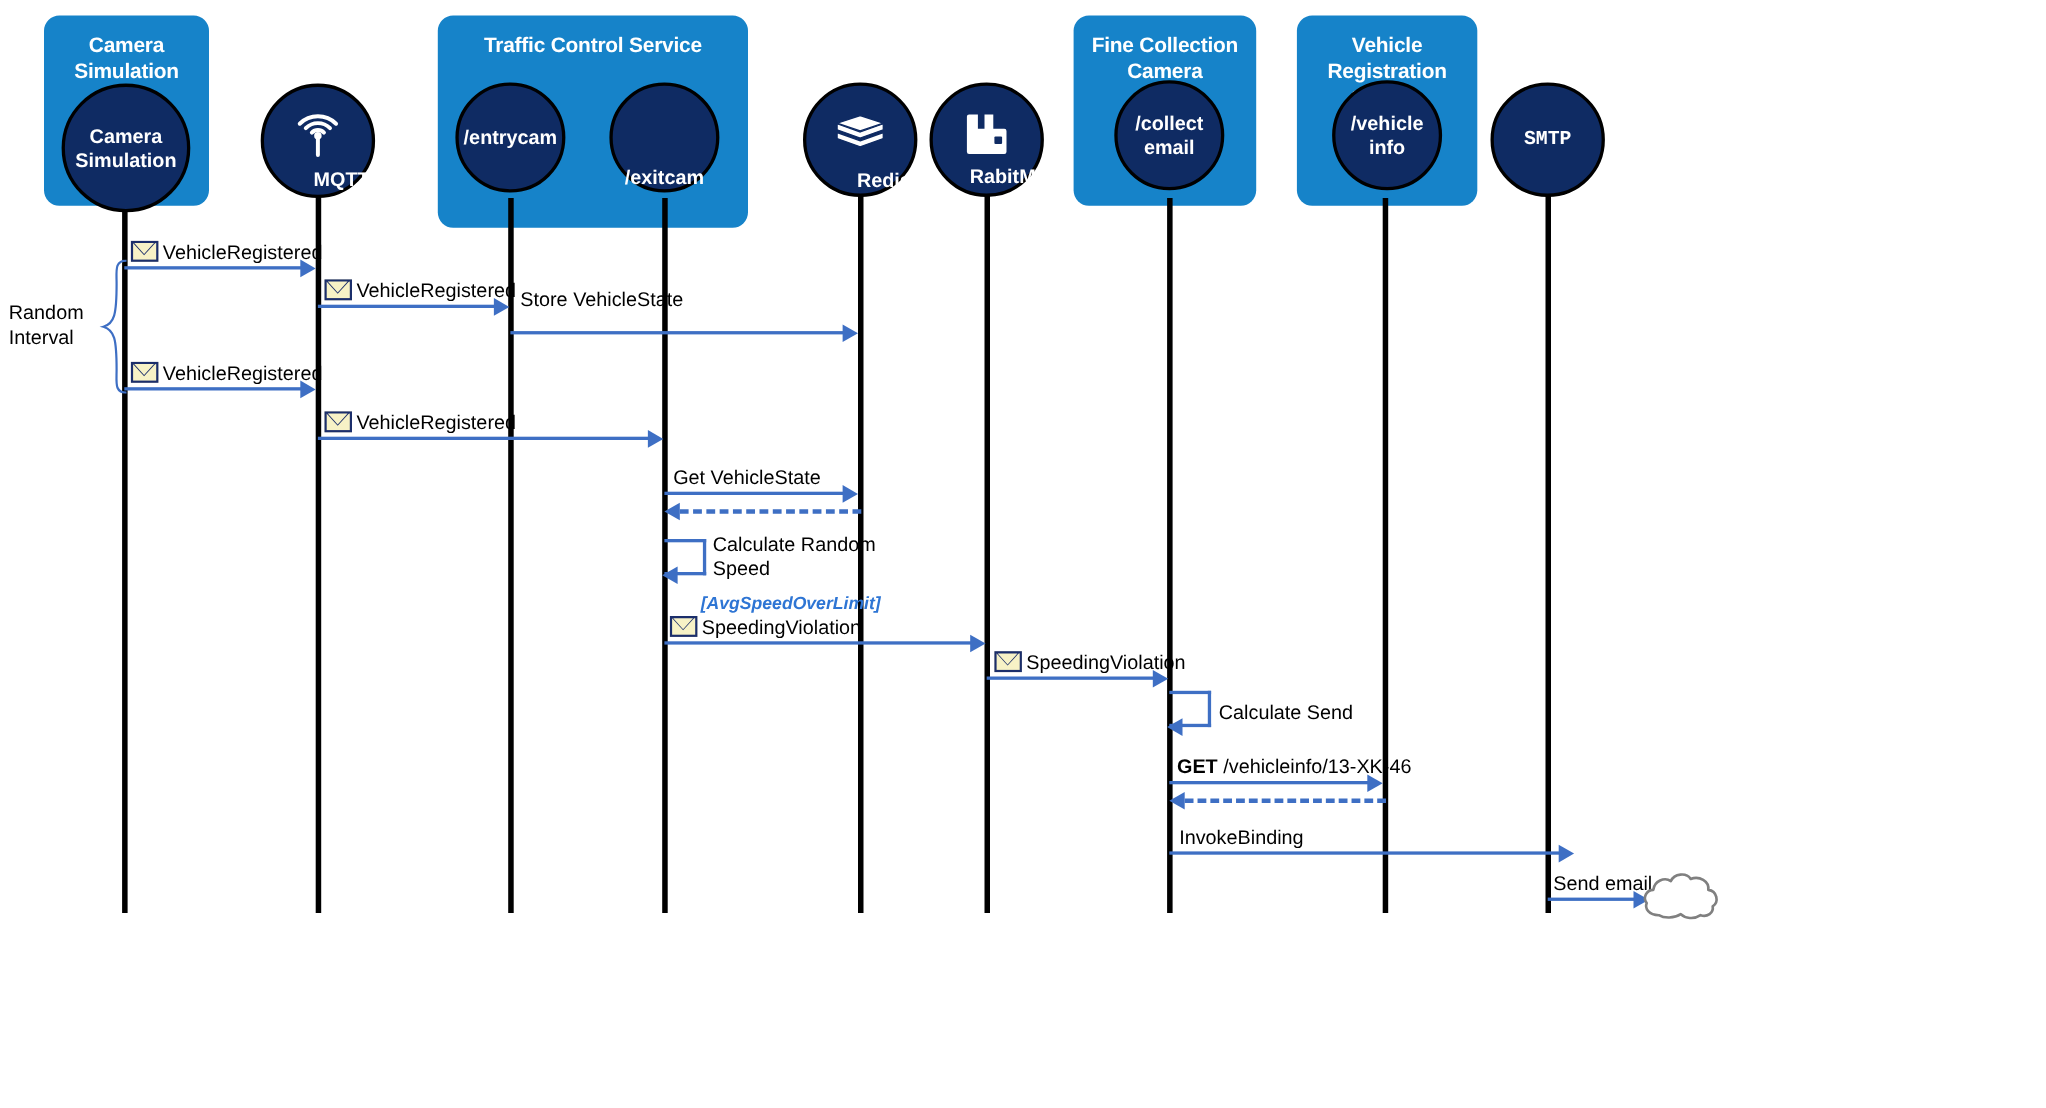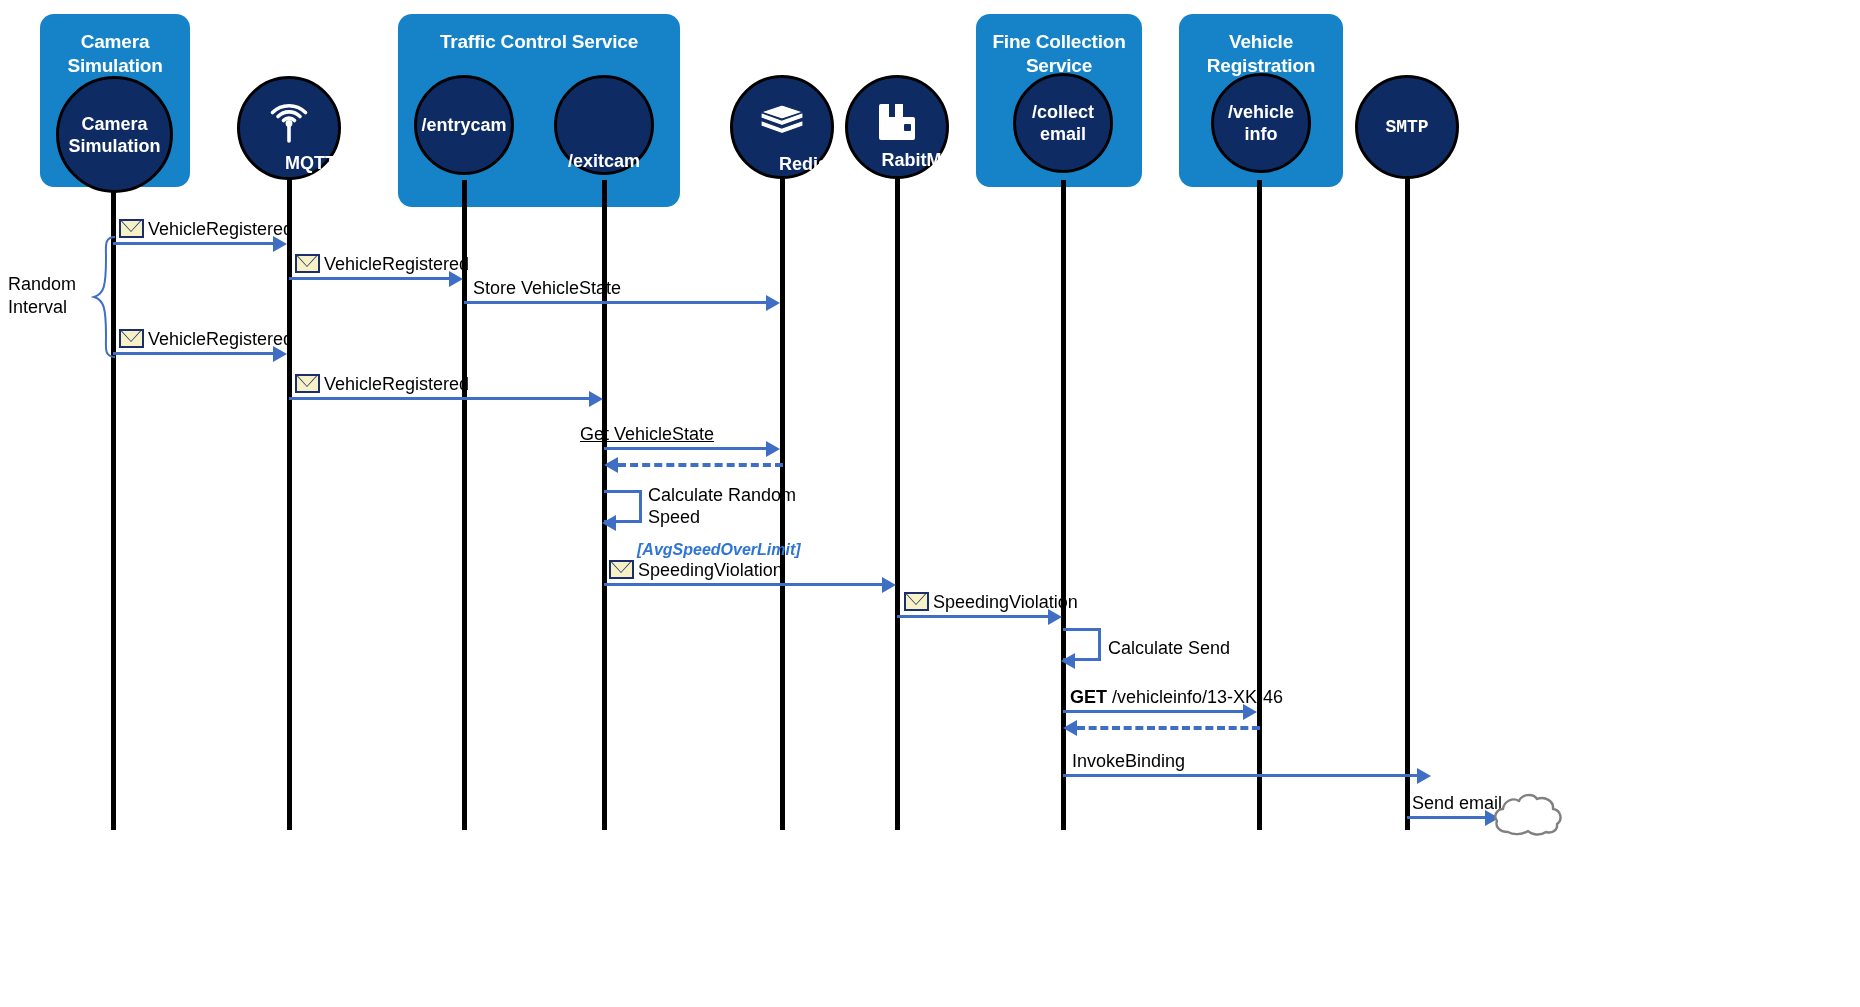--- a/index.html
+++ b/index.html
@@ -155,21 +155,21 @@
 Simulation</div>
   </div>
 
   <div class="group" style="left:398px;top:14px;width:282px;height:193px;">
     <div class="group-title">Traffic Control
 Service</div>
   </div>
 
   <div class="group" style="left:976px;top:14px;width:166px;height:173px;">
     <div class="group-title">Fine Collection
-Service</div>
+Camera</div>
   </div>
 
   <div class="group" style="left:1179px;top:14px;width:164px;height:173px;">
     <div class="group-title">Vehicle Registration
 Service</div>
   </div>
 
   <div class="lifeline" style="left:111px;top:180px;height:650px;"></div>
   <div class="lifeline" style="left:287px;top:172px;height:658px;"></div>
   <div class="lifeline" style="left:462px;top:180px;height:650px;"></div>
@@ -256,35 +256,35 @@
   <div class="envelope" style="left:119px;top:219px;"></div>
   <div class="msg-label" style="left:148px;top:218px;">VehicleRegistered</div>
   <div class="msg-line" style="left:113px;top:242px;width:166px;"></div>
   <div class="arrowhead right" style="left:273px;top:236px;"></div>
 
   <div class="envelope" style="left:295px;top:254px;"></div>
   <div class="msg-label" style="left:324px;top:253px;">VehicleRegistered</div>
   <div class="msg-line" style="left:289px;top:277px;width:166px;"></div>
   <div class="arrowhead right" style="left:449px;top:271px;"></div>
 
-  <div class="msg-label" style="left:473px;top:277px;text-align:right;">Store VehicleState</div>
+  <div class="msg-label" style="left:473px;top:261px;text-align:right;">Store VehicleState</div>
   <div class="msg-line" style="left:464px;top:301px;width:306px;"></div>
   <div class="arrowhead right" style="left:766px;top:295px;"></div>
 
   <div class="envelope" style="left:119px;top:329px;"></div>
   <div class="msg-label" style="left:148px;top:328px;">VehicleRegistered</div>
   <div class="msg-line" style="left:113px;top:352px;width:166px;"></div>
   <div class="arrowhead right" style="left:273px;top:346px;"></div>
 
   <div class="envelope" style="left:295px;top:374px;"></div>
   <div class="msg-label" style="left:324px;top:373px;">VehicleRegistered</div>
   <div class="msg-line" style="left:289px;top:397px;width:306px;"></div>
   <div class="arrowhead right" style="left:589px;top:391px;"></div>
 
-  <div class="msg-label" style="left:580px;top:423px;text-decoration:underline;">Get VehicleState</div>
+  <div class="msg-label" style="left:612px;top:423px;">Get VehicleState</div>
   <div class="msg-line" style="left:604px;top:447px;width:166px;"></div>
   <div class="arrowhead right" style="left:766px;top:441px;"></div>
 
   <div class="msg-line dashed" style="left:618px;top:463px;width:165px;"></div>
   <div class="arrowhead left" style="left:604px;top:457px;"></div>
 
   <div class="selfloop" style="left:604px;top:490px;width:38px;height:33px;"></div>
   <div class="arrowhead left" style="left:602px;top:515px;"></div>
   <div class="msg-label two-line" style="left:648px;top:484px;">Calculate Random
 Speed</div>

